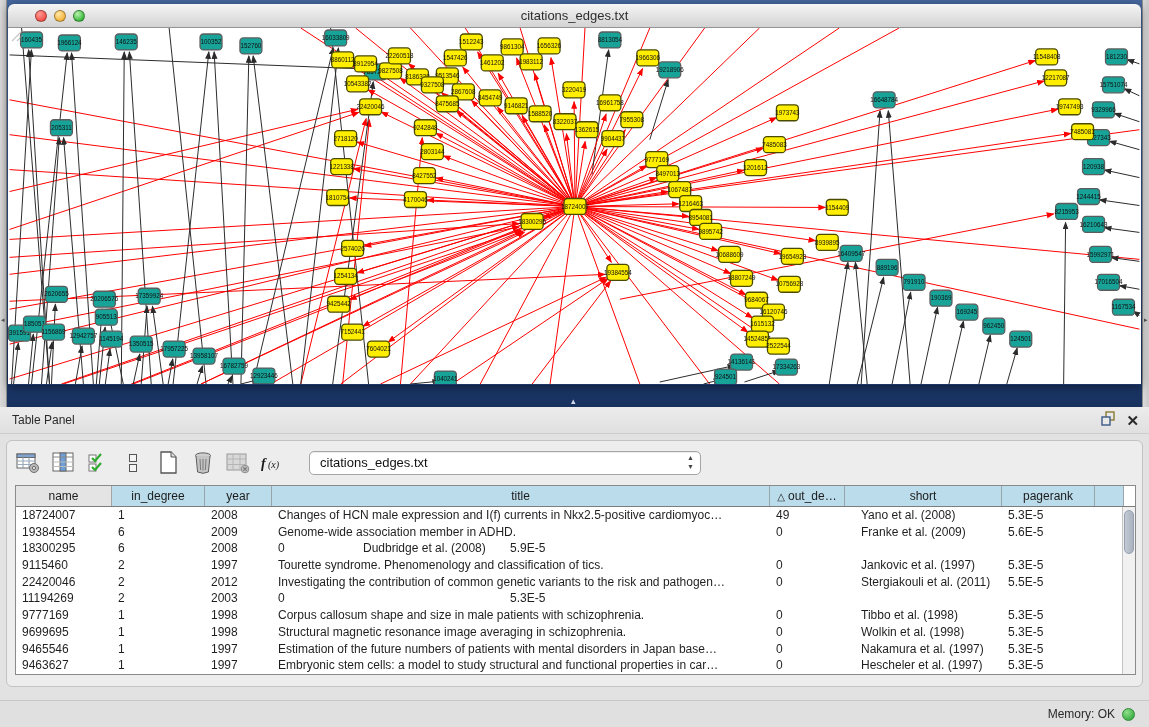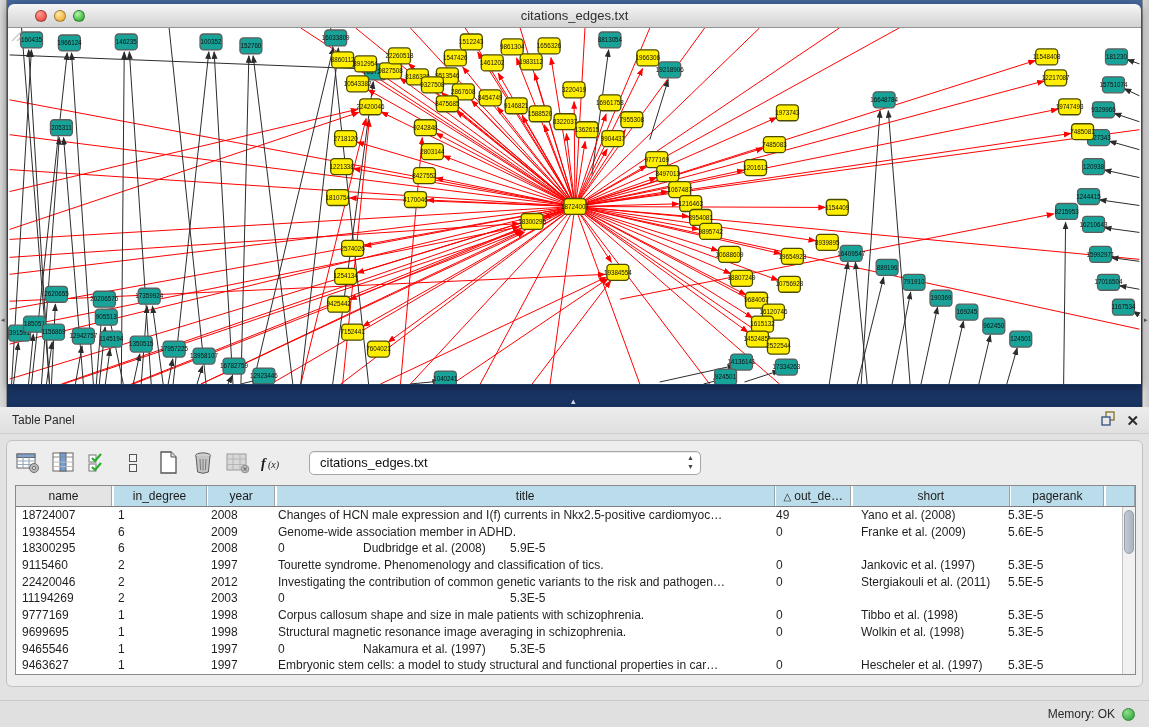--- a/index.html
+++ b/index.html
@@ -64,21 +64,21 @@
     font-size:13px; color:#111; line-height:22px; padding-left:10px;
     box-shadow:inset 0 1px 1px rgba(0,0,0,.08);
   }
   .dropdown .stepper { position:absolute; right:6px; top:2px; display:flex; flex-direction:column; gap:1px; }
   .dropdown .stepper span { font-size:7px; line-height:8px; color:#444; }
 
   .tablebox {
     position:absolute; left:8px; top:44px; width:1121px; height:190px;
     background:#ffffff; border:1px solid #8a8a8a;
   }
-  .thead { display:flex; height:21px; border-bottom:1px solid #7d7d7d;justify-content:space-between; }
+  .thead { display:flex; height:21px; border-bottom:1px solid #7d7d7d; }
   .th {
     font-size:12px; color:#1c1c1c; text-align:center; line-height:20px;
     border-right:1px solid #98a6ab; background:#bbdcea; overflow:hidden; white-space:nowrap;
     flex:0 0 auto;
   }
   .th.gray { background:#e4e4e4; border-right:1px solid #a5a5a5; }
   .th .sort { font-size:10px; margin-right:3px; color:#222; }
   .tbody { position:absolute; left:0; top:21px; right:13px; bottom:0; overflow:hidden; }
   .trow { display:flex; height:16.7px; background:#fff; }
   .td {
@@ -734,20 +734,21 @@
             <div class="td" style="flex-basis: 67px;">1998</div>
             <div class="td" style="flex-basis: 498px;">Structural magnetic resonance image averaging in schizophrenia.</div>
             <div class="td" style="flex-basis: 75px;">0</div>
             <div class="td short" style="flex-basis: 157px;">Wolkin et al. (1998)</div>
             <div class="td" style="flex-basis: 93px;">5.3E-5</div>
           </div>
           <div class="trow">
             <div class="td" style="flex-basis: 96px;">9465546</div>
             <div class="td" style="flex-basis: 93px;">1</div>
             <div class="td" style="flex-basis: 67px;">1997</div>
+            <div class="td" style="flex-basis: 498px;">Estimation of the future numbers of patients with mental disorders in Japan base…</div>
             <div class="td" style="flex-basis: 75px;">0</div>
             <div class="td short" style="flex-basis: 157px;">Nakamura et al. (1997)</div>
             <div class="td" style="flex-basis: 93px;">5.3E-5</div>
           </div>
           <div class="trow">
             <div class="td" style="flex-basis: 96px;">9463627</div>
             <div class="td" style="flex-basis: 93px;">1</div>
             <div class="td" style="flex-basis: 67px;">1997</div>
             <div class="td" style="flex-basis: 498px;">Embryonic stem cells: a model to study structural and functional properties in car…</div>
             <div class="td" style="flex-basis: 75px;">0</div>

